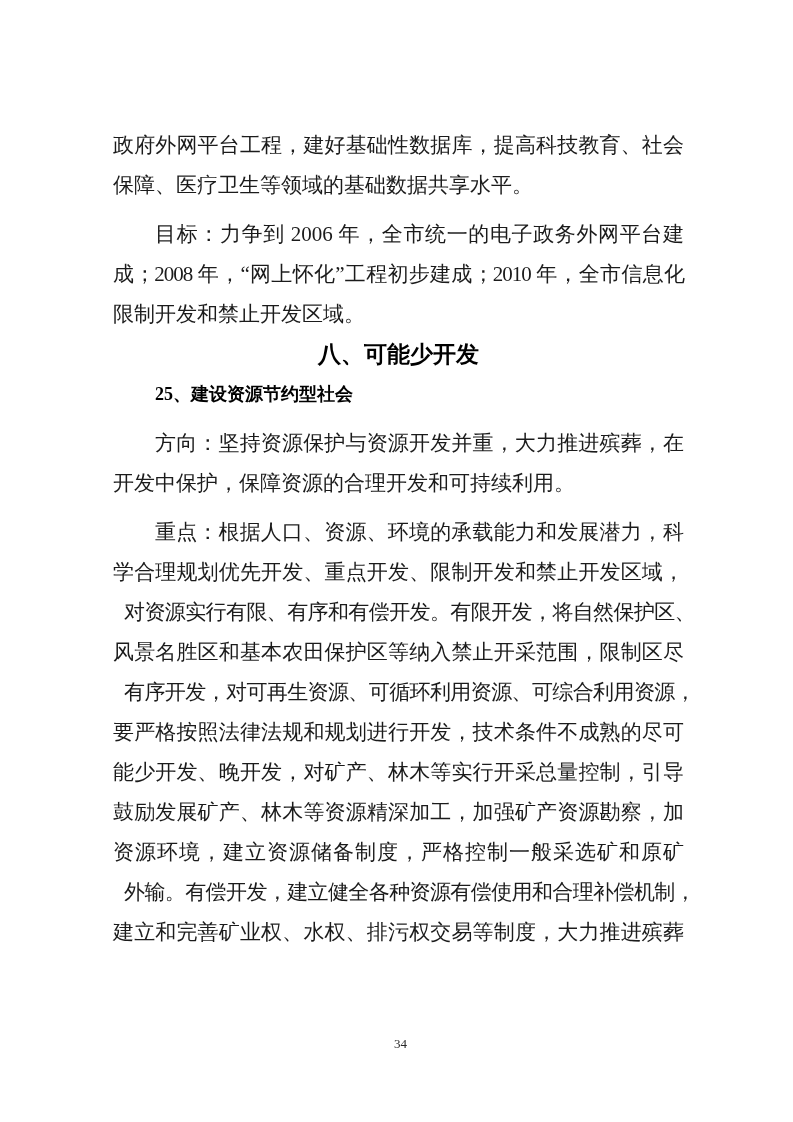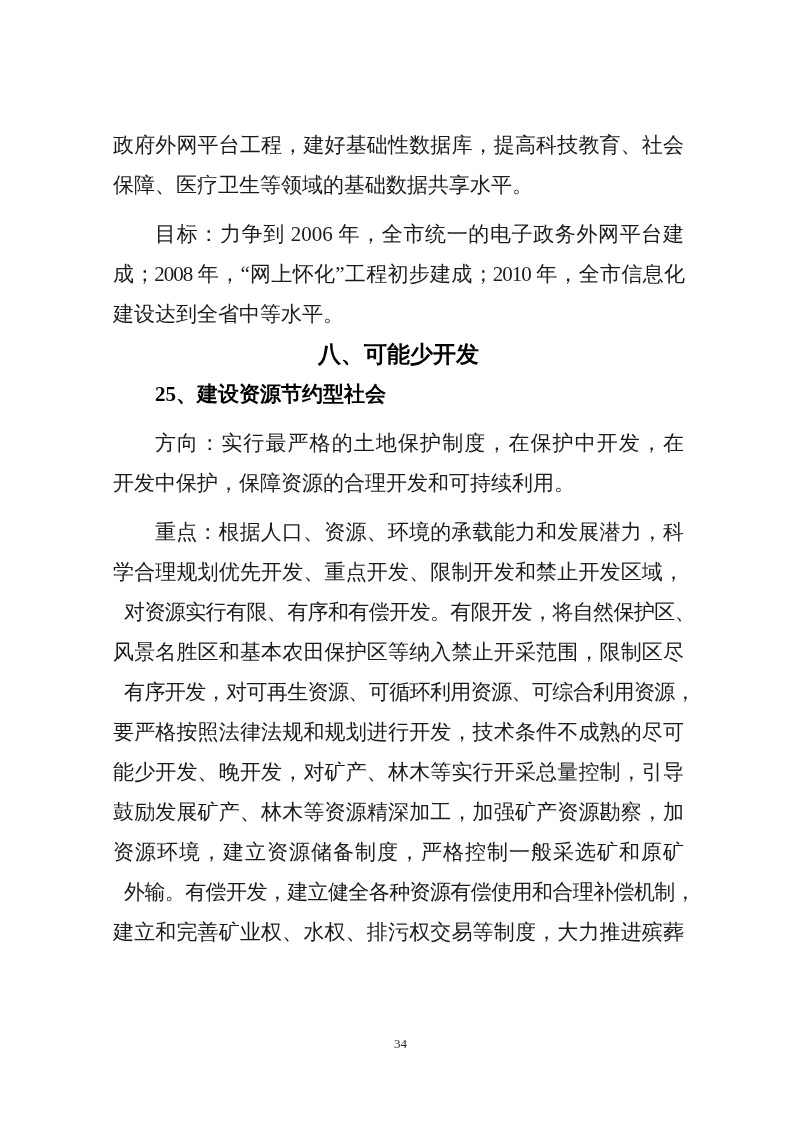--- a/index.html
+++ b/index.html
@@ -60,21 +60,21 @@
     font-size: 23px;
     font-weight: bold;
     color: #000000;
     text-align: center;
     line-height: 40px;
     height: 40px;
   }
 
   .item-heading {
     font-family: "Liberation Serif", "DejaVu Serif", serif;
-    font-size: 21px;
+    font-size: 18px;
     font-weight: bold;
     color: #000000;
     text-indent: 42px;
     line-height: 40px;
     height: 40px;
   }
 
   .page-number {
     position: absolute;
     left: 4px;
@@ -95,29 +95,29 @@
   <main class="content">
 
     <div class="para">
       <div class="line jl">政府外网平台工程，建好基础性数据库，提高科技教育、社会</div>
       <div class="line ll">保障、医疗卫生等领域的基础数据共享水平。</div>
     </div>
 
     <div class="para">
       <div class="line jl indent">目标：力争到 2006 年，全市统一的电子政务外网平台建</div>
       <div class="line jl t10">成；2008 年，“网上怀化”工程初步建成；2010 年，全市信息化</div>
-      <div class="line ll">建设达到全省中等水平。</div>
+      <div class="line ll">限制开发和禁止开发区域。</div>
     </div>
 
     <h1 class="sec-heading">八、可能少开发</h1>
 
     <h2 class="item-heading">25、建设资源节约型社会</h2>
 
     <div class="para">
-      <div class="line jl indent">方向：实行最严格的土地保护制度，在保护中开发，在</div>
+      <div class="line jl indent">方向：坚持资源保护与资源开发并重，大力推进殡葬，在</div>
       <div class="line ll">开发中保护，保障资源的合理开发和可持续利用。</div>
     </div>
 
     <div class="para">
       <div class="line jl indent">重点：根据人口、资源、环境的承载能力和发展潜力，科</div>
       <div class="line jl">学合理规划优先开发、重点开发、限制开发和禁止开发区域，</div>
       <div class="line jl t07">对资源实行有限、有序和有偿开发。有限开发，将自然保护区、</div>
       <div class="line jl">风景名胜区和基本农田保护区等纳入禁止开采范围，限制区尽</div>
       <div class="line jl t07">有序开发，对可再生资源、可循环利用资源、可综合利用资源，</div>
       <div class="line jl">要严格按照法律法规和规划进行开发，技术条件不成熟的尽可</div>

